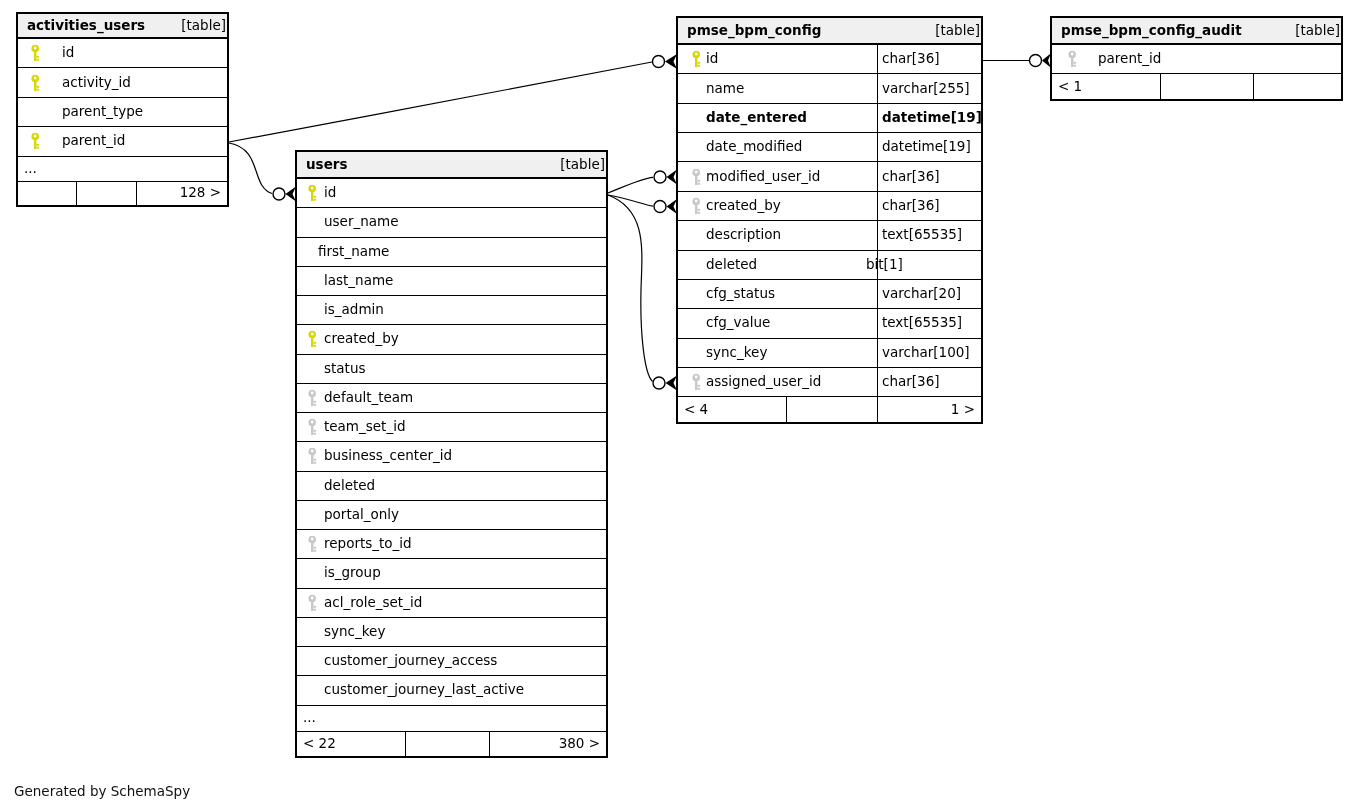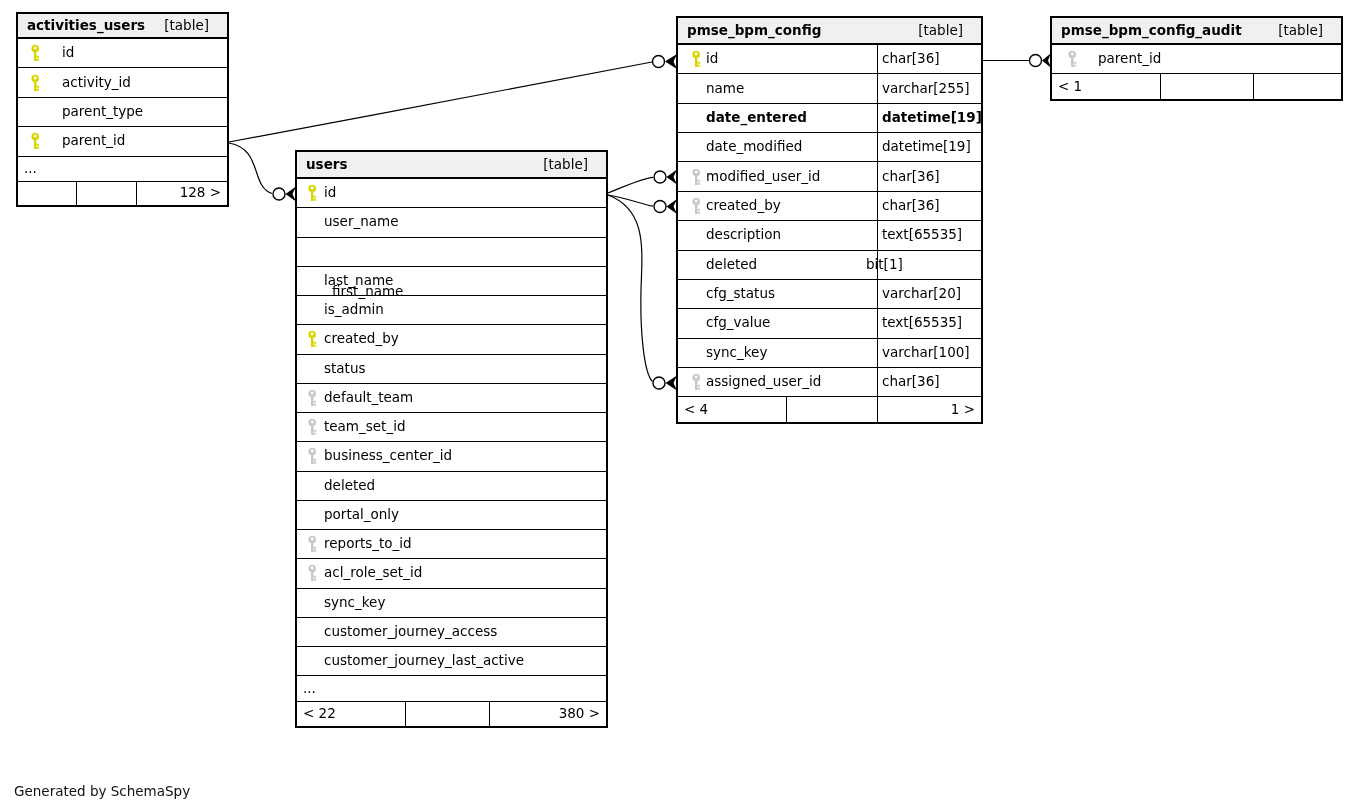--- a/index.html
+++ b/index.html
@@ -2,21 +2,21 @@
 <html style="--header-bg: #f0f0f0;"><head>
 <meta charset="utf-8">
 <style>
   html,body{margin:0;padding:0;background:#ffffff;}
   body{width:1361px;height:811px;overflow:hidden;font-family:"DejaVu Sans","Liberation Sans",sans-serif;}
   .canvas{position:relative;width:1361px;height:811px;background:#ffffff;padding-left:32px;}
   svg.edges{position:absolute;left:0;top:0;pointer-events:none;}
   .tbl{position:absolute;background:#ffffff;border:2px solid #000;box-sizing:border-box;}
   .hd{position:relative;background:var(--header-bg,#f0f0f0);border-bottom:2px solid #000;box-sizing:border-box;font-size:13.5px;}
   .hd .tname{position:absolute;left:9px;top:50%;transform:translateY(-54%);font-weight:bold;white-space:nowrap;}
-  .hd .badge{position:absolute;right:18px;top:50%;transform:translateY(-54%);white-space:nowrap;}
+  .hd .badge{position:absolute;right:1px;top:50%;transform:translateY(-54%);white-space:nowrap;}
   .row{position:relative;border-bottom:1px solid #000;box-sizing:border-box;font-size:13.5px;}
   .row .keyicon{position:absolute;top:50%;transform:translateY(-50%);width:11px;height:17px;line-height:0;}
   .row .cname{position:absolute;top:50%;transform:translateY(-54%);white-space:nowrap;}
   .row .ctype{position:absolute;top:50%;transform:translateY(-54%);white-space:nowrap;}
   .row.ellipsis .cname{left:6px !important;}
   .ft{position:relative;display:flex;box-sizing:border-box;font-size:13.5px;}
   .ft .cell{box-sizing:border-box;height:100%;position:relative;}
   .ft .cell + .cell{border-left:1px solid #000;}
   .ft .cell span{position:absolute;top:50%;transform:translateY(-54%);white-space:nowrap;}
   .ft .cell.al span{left:6px;}
@@ -133,21 +133,21 @@
             <rect x="4" y="7.4" width="2.4" height="9.2" fill="#d8d800"></rect>
             <rect x="6.4" y="11.3" width="2.7" height="1.9" fill="#d8d800"></rect>
             <rect x="6.4" y="14.3" width="2.7" height="1.9" fill="#d8d800"></rect>
           </svg></span>
         <span class="cname" style="left: 27px;">id</span>
       </div>
       <div class="row" style="height: 29.25px;">
         <span class="cname" style="left: 27px;">user_name</span>
       </div>
       <div class="row" style="height: 29.25px;">
-        <span class="cname" style="left: 35px; margin-top: 40px;">first_name</span>
+        <span class="cname" style="left: 21px;">first_name</span>
       </div>
       <div class="row" style="height: 29.25px;">
         <span class="cname" style="left: 27px;">last_name</span>
       </div>
       <div class="row" style="height: 29.25px;">
         <span class="cname" style="left: 27px;">is_admin</span>
       </div>
       <div class="row" style="height: 29.25px;">
         <span class="keyicon" style="left: 10px;"><svg width="11" height="17" viewBox="0 0 11 17" xmlns="http://www.w3.org/2000/svg">
             <circle cx="5.2" cy="4.1" r="3.8" fill="#d8d800"></circle>
@@ -199,20 +199,23 @@
       </div>
       <div class="row" style="height: 29.25px;">
         <span class="keyicon" style="left: 10px;"><svg width="11" height="17" viewBox="0 0 11 17" xmlns="http://www.w3.org/2000/svg">
             <circle cx="5.2" cy="4.1" r="3.8" fill="#c8c8c8"></circle>
             <circle cx="5.2" cy="3.5" r="1.4" fill="#ffffff"></circle>
             <rect x="4" y="7.4" width="2.4" height="9.2" fill="#c8c8c8"></rect>
             <rect x="6.4" y="11.3" width="2.7" height="1.9" fill="#c8c8c8"></rect>
             <rect x="6.4" y="14.3" width="2.7" height="1.9" fill="#c8c8c8"></rect>
           </svg></span>
         <span class="cname" style="left: 27px;">reports_to_id</span>
+      </div>
+      <div class="row" style="height: 29.25px;">
+        <span class="cname" style="left: 27px;">is_group</span>
       </div>
       <div class="row" style="height: 29.25px;">
         <span class="keyicon" style="left: 10px;"><svg width="11" height="17" viewBox="0 0 11 17" xmlns="http://www.w3.org/2000/svg">
             <circle cx="5.2" cy="4.1" r="3.8" fill="#c8c8c8"></circle>
             <circle cx="5.2" cy="3.5" r="1.4" fill="#ffffff"></circle>
             <rect x="4" y="7.4" width="2.4" height="9.2" fill="#c8c8c8"></rect>
             <rect x="6.4" y="11.3" width="2.7" height="1.9" fill="#c8c8c8"></rect>
             <rect x="6.4" y="14.3" width="2.7" height="1.9" fill="#c8c8c8"></rect>
           </svg></span>
         <span class="cname" style="left: 27px;">acl_role_set_id</span>

